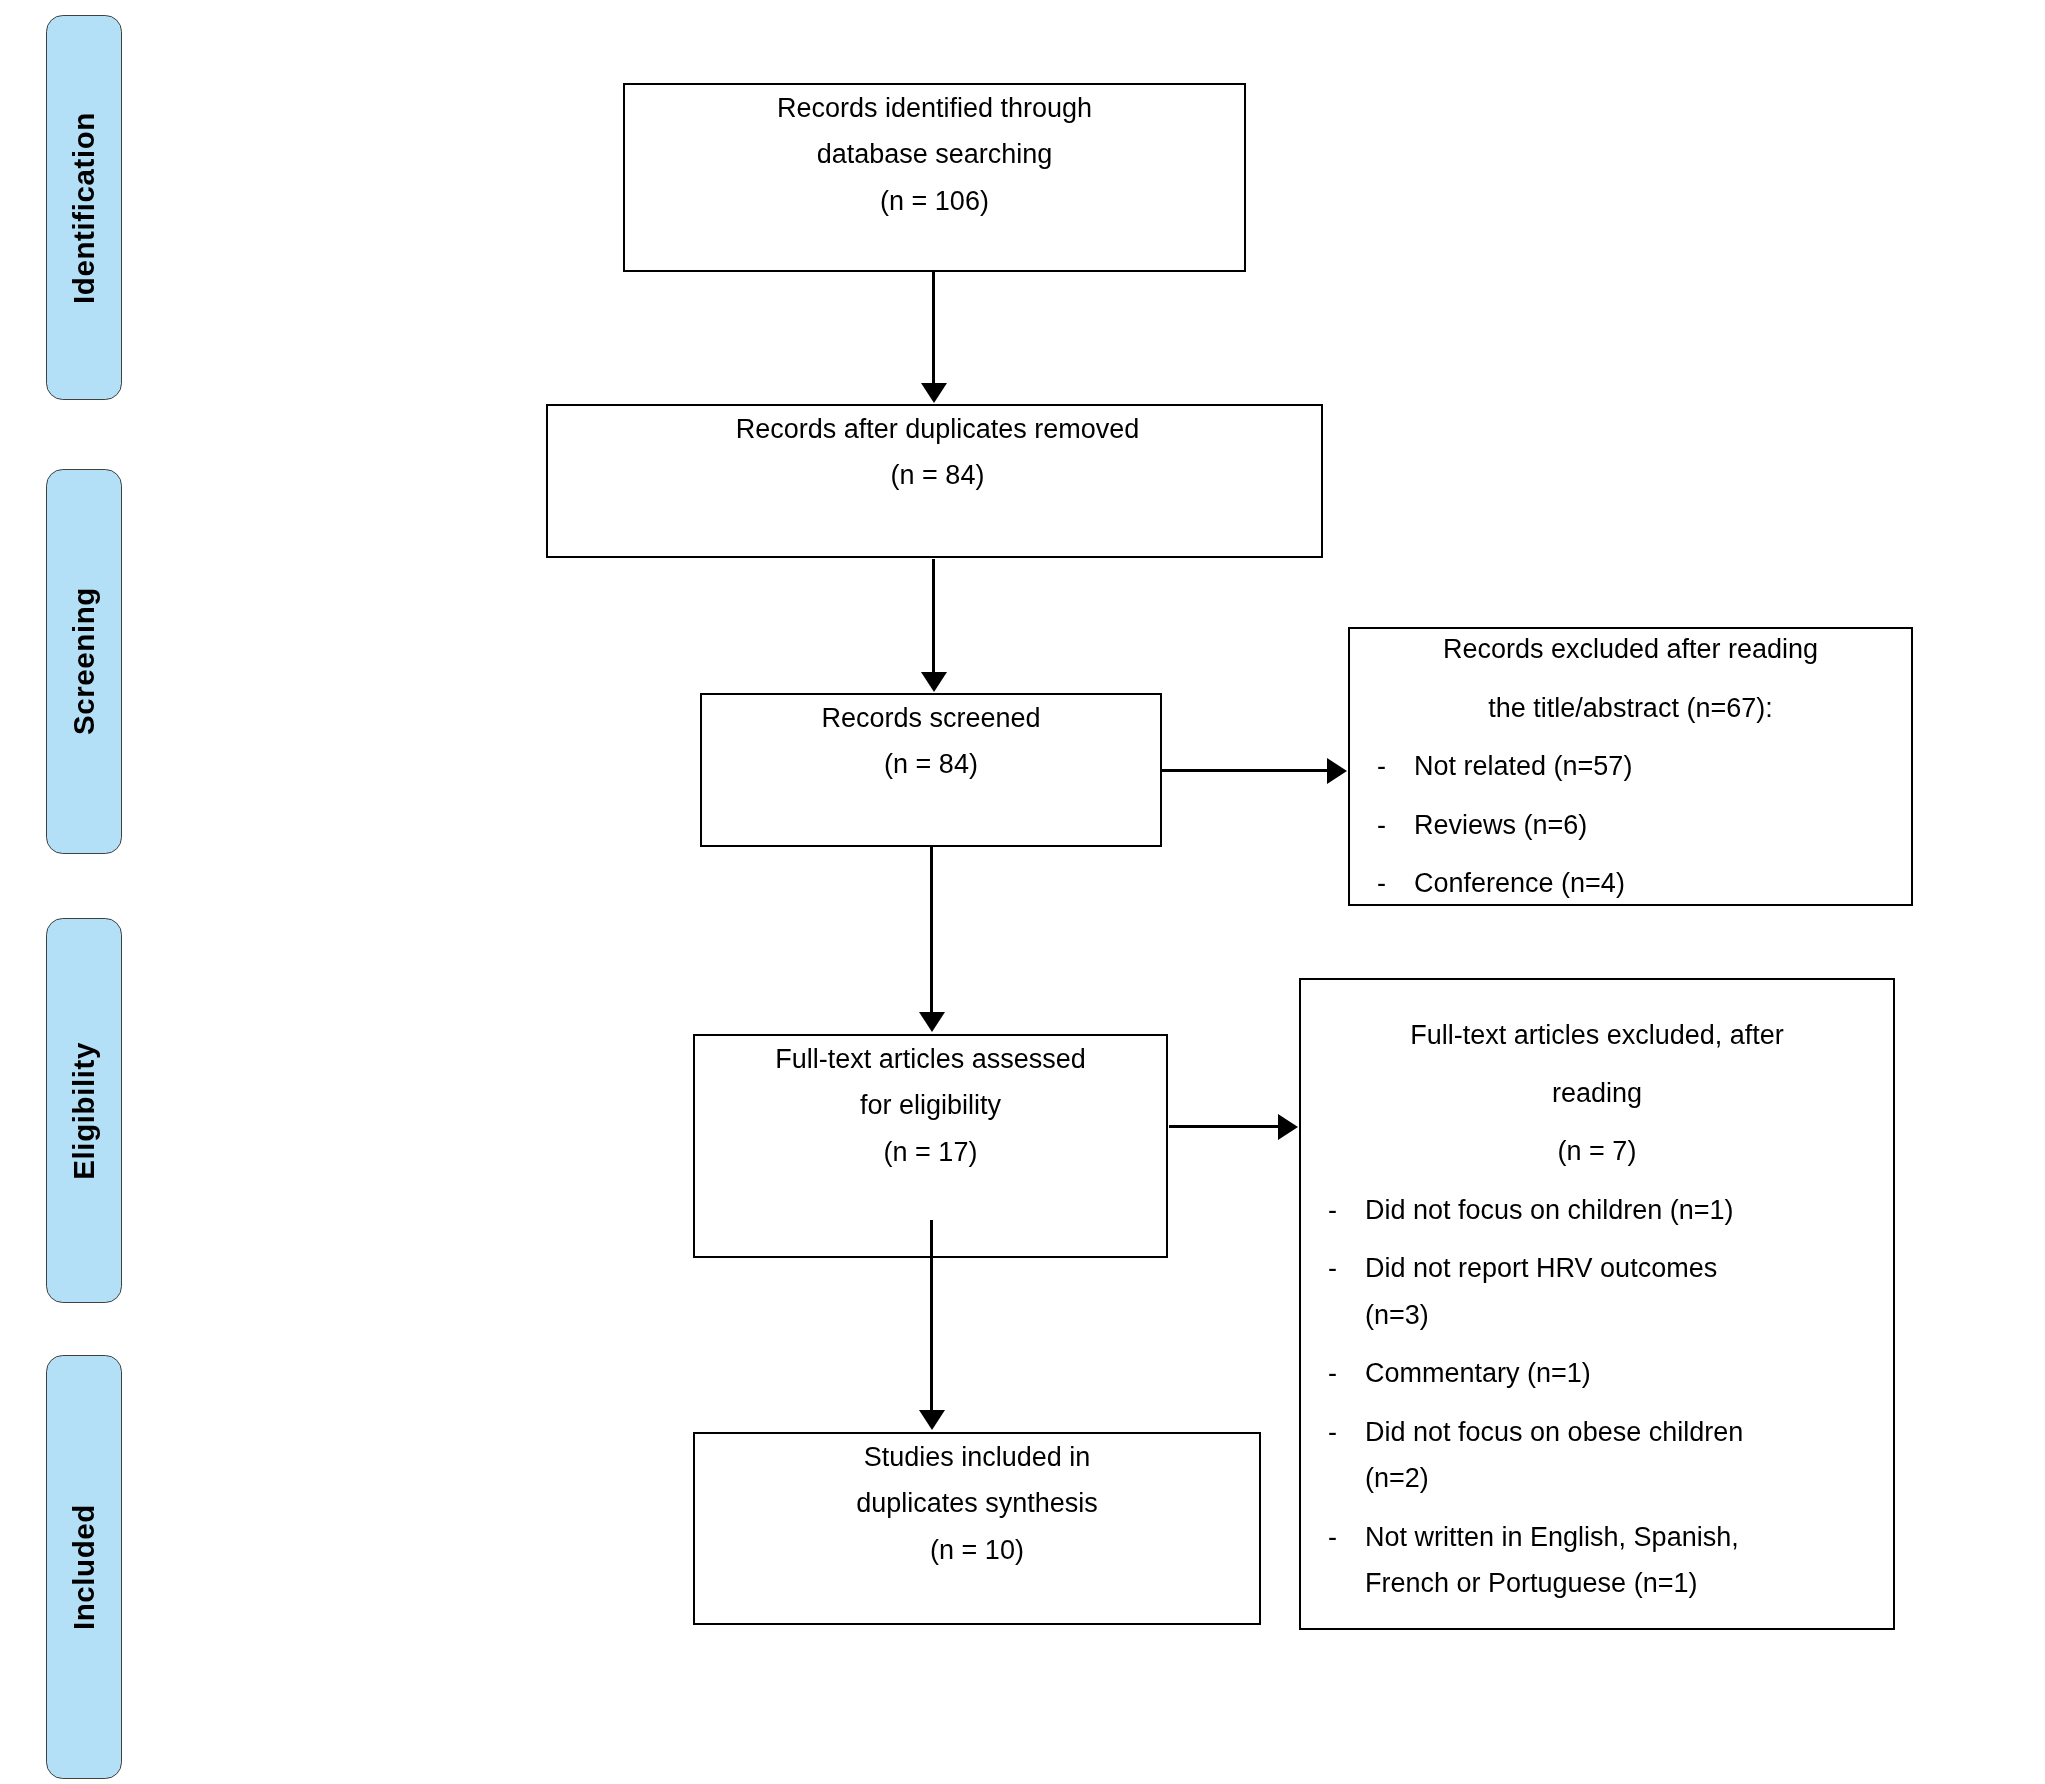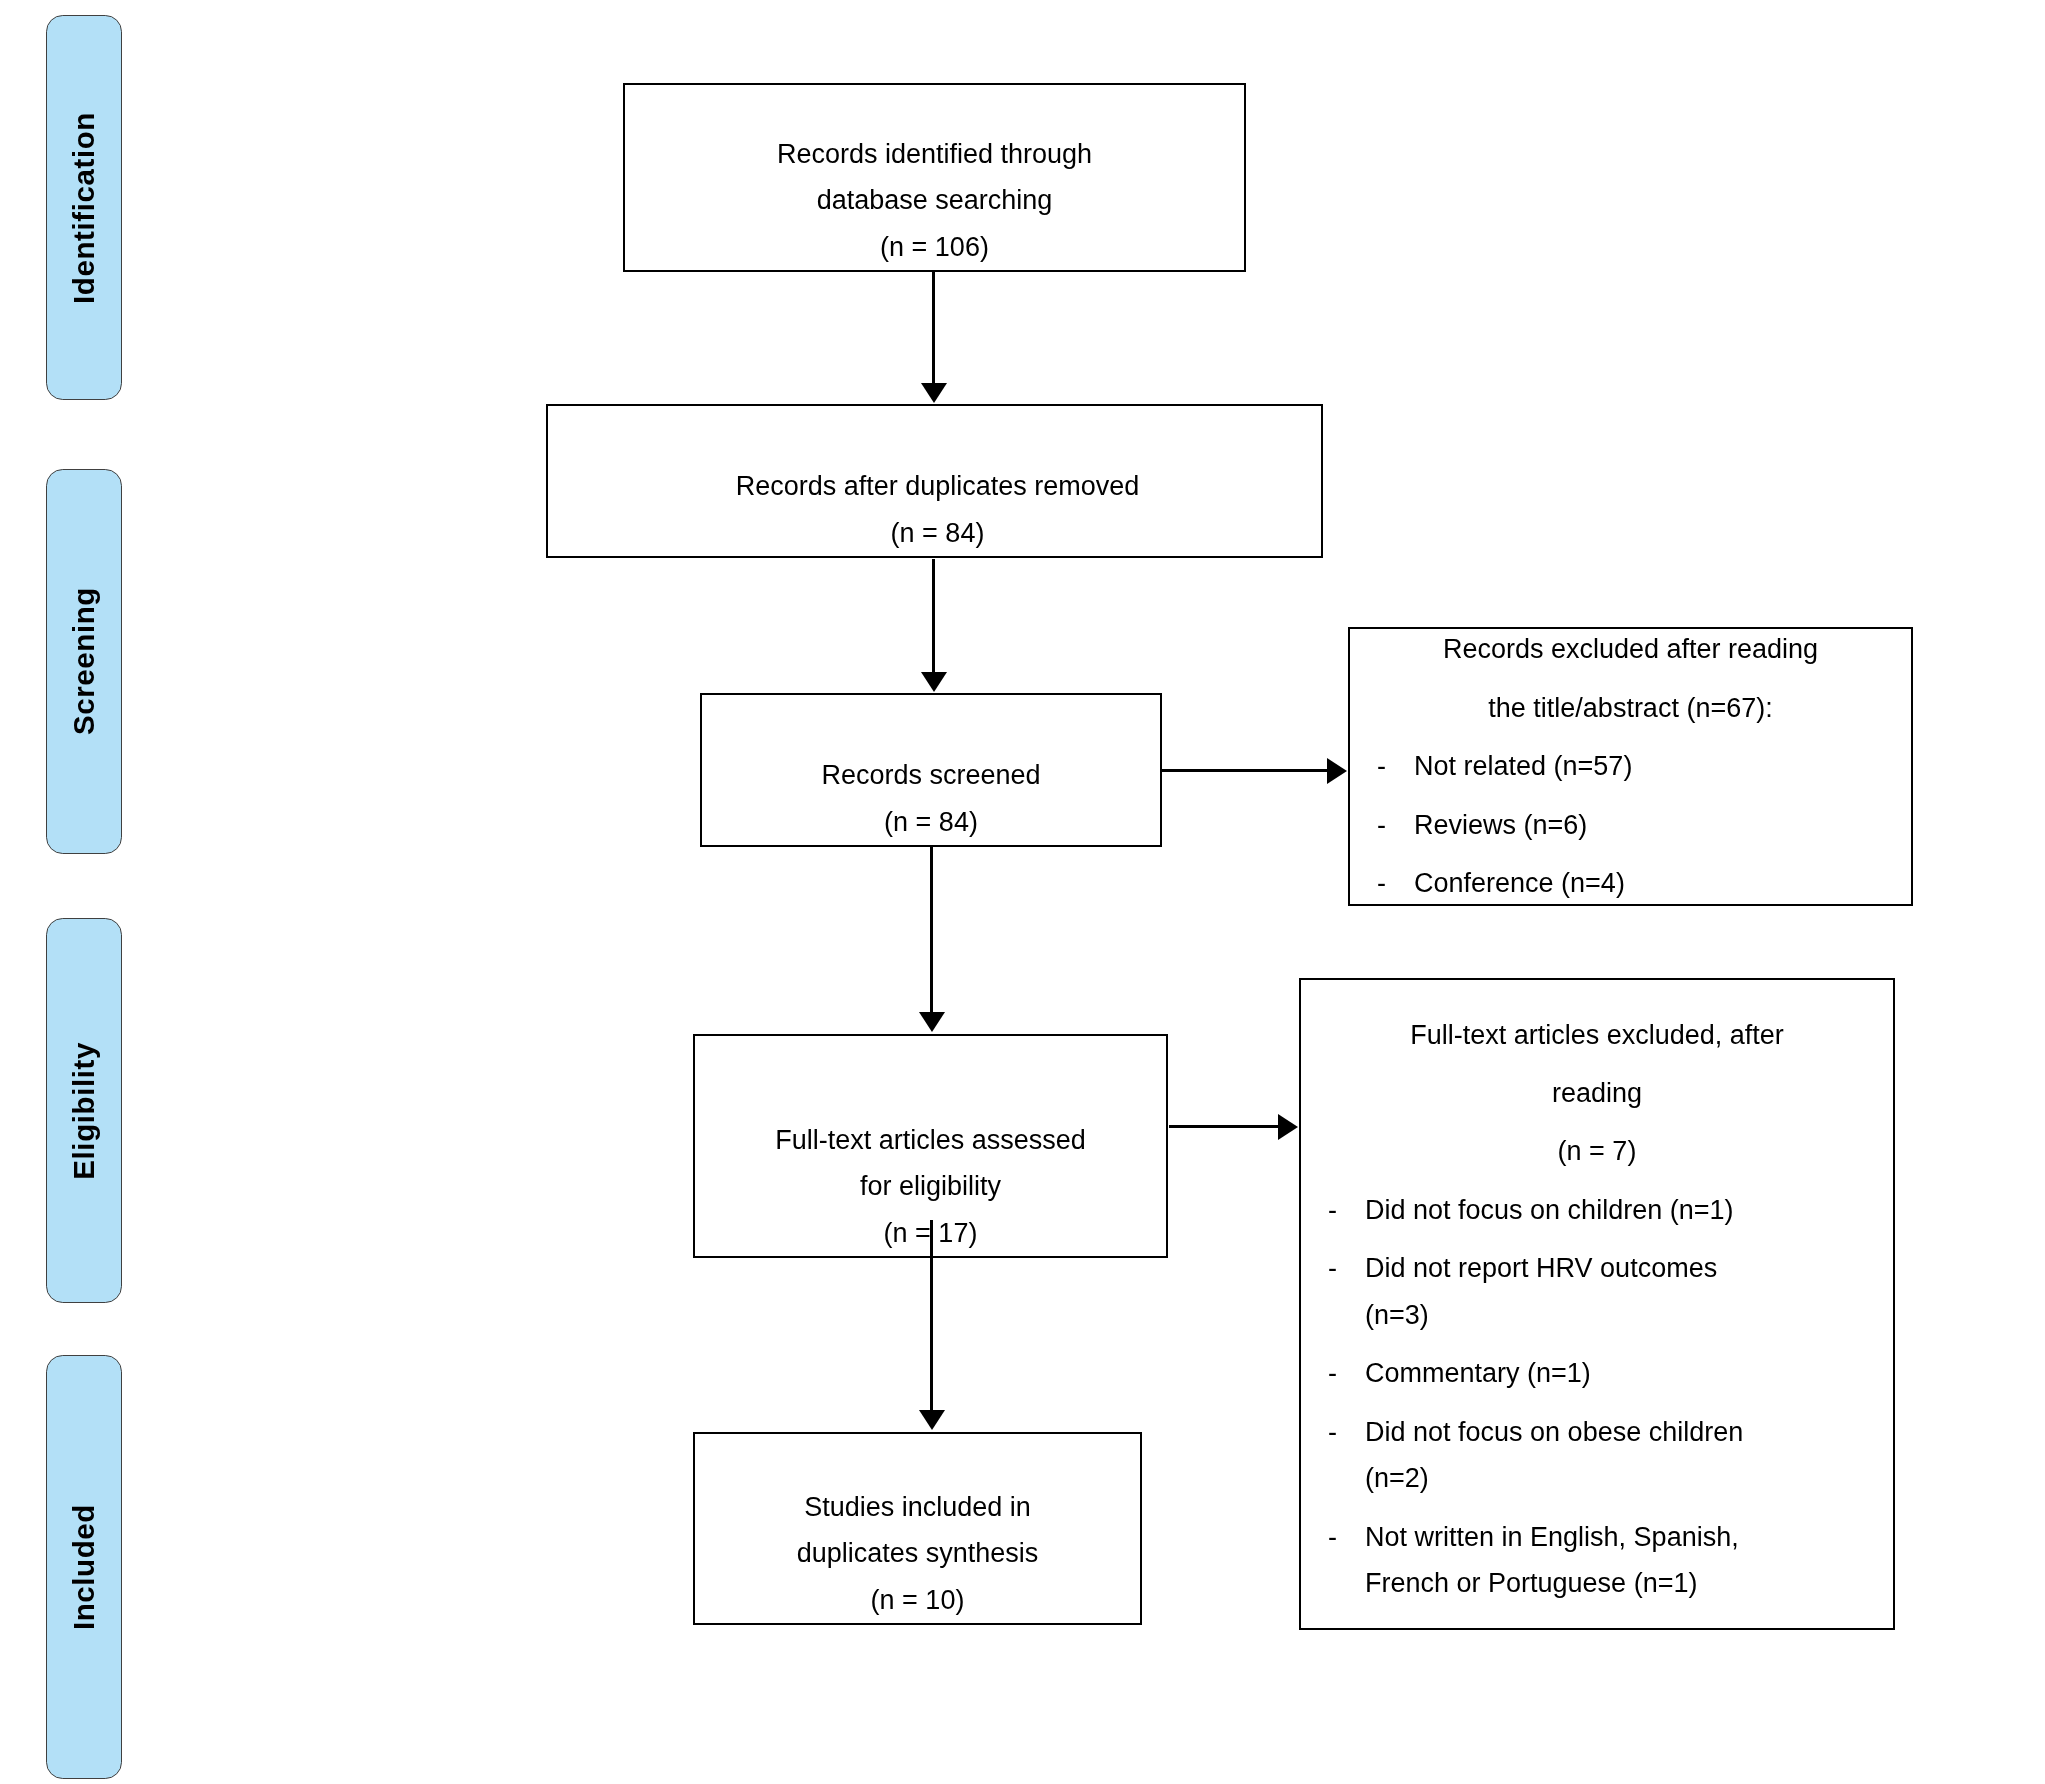--- a/index.html
+++ b/index.html
@@ -12,21 +12,21 @@
   body{font-family:"Liberation Sans",sans-serif;color:#000;}
   .canvas{position:relative;width:2046px;height:1784px;background:#ffffff;overflow:hidden;}
 
   .stage{position:absolute;left:46px;width:76px;background:var(--stage-fill);
          border:1.9px solid var(--stage-border);border-radius:16.7px;
          display:flex;align-items:center;justify-content:center;}
   .stage-label{writing-mode:vertical-rl;transform:rotate(180deg);
                font-weight:700;font-size:29.5px;letter-spacing:0.6px;white-space:nowrap;}
 
   .fbox{position:absolute;border:2.6px solid var(--line-color);background:#ffffff;
-        display:flex;flex-direction:column;align-items:center;justify-content:flex-end;
+        display:flex;flex-direction:column;align-items:center;justify-content:flex-start;
         text-align:center;font-size:27px;line-height:1.72;}
 
   .sidebox{position:absolute;border:2.6px solid var(--line-color);background:#ffffff;
            font-size:27px;line-height:1.72;display:flex;flex-direction:column;
            padding:13px 18px;gap:12px;}
   .sidebox.center{justify-content:center;}
   .sidebox .title{text-align:center;}
   .item{display:flex;align-items:flex-start;}
   .dash{flex:0 0 46px;padding-left:9px;}
   .item-text{flex:1;white-space:pre-line;}
@@ -131,20 +131,20 @@
     </div>
     <div class="item">
       <span class="dash">-</span>
       <span class="item-text">Not written in English, Spanish,
 French or Portuguese (n=1)</span>
     </div>
   </div>
 
   <div class="varrow" style="left:930px;top:1220px;height:191px;"></div>
 
-  <div class="fbox" style="left:693px;top:1432px;width:449px;height:193px;">
+  <div class="fbox" style="left:693px;top:1432px;width:568px;height:193px;">
     <div>Studies included in</div>
     <div>duplicates synthesis</div>
     <div>(n = 10)</div>
   </div>
 
 </div>
 
 
 </body></html>

